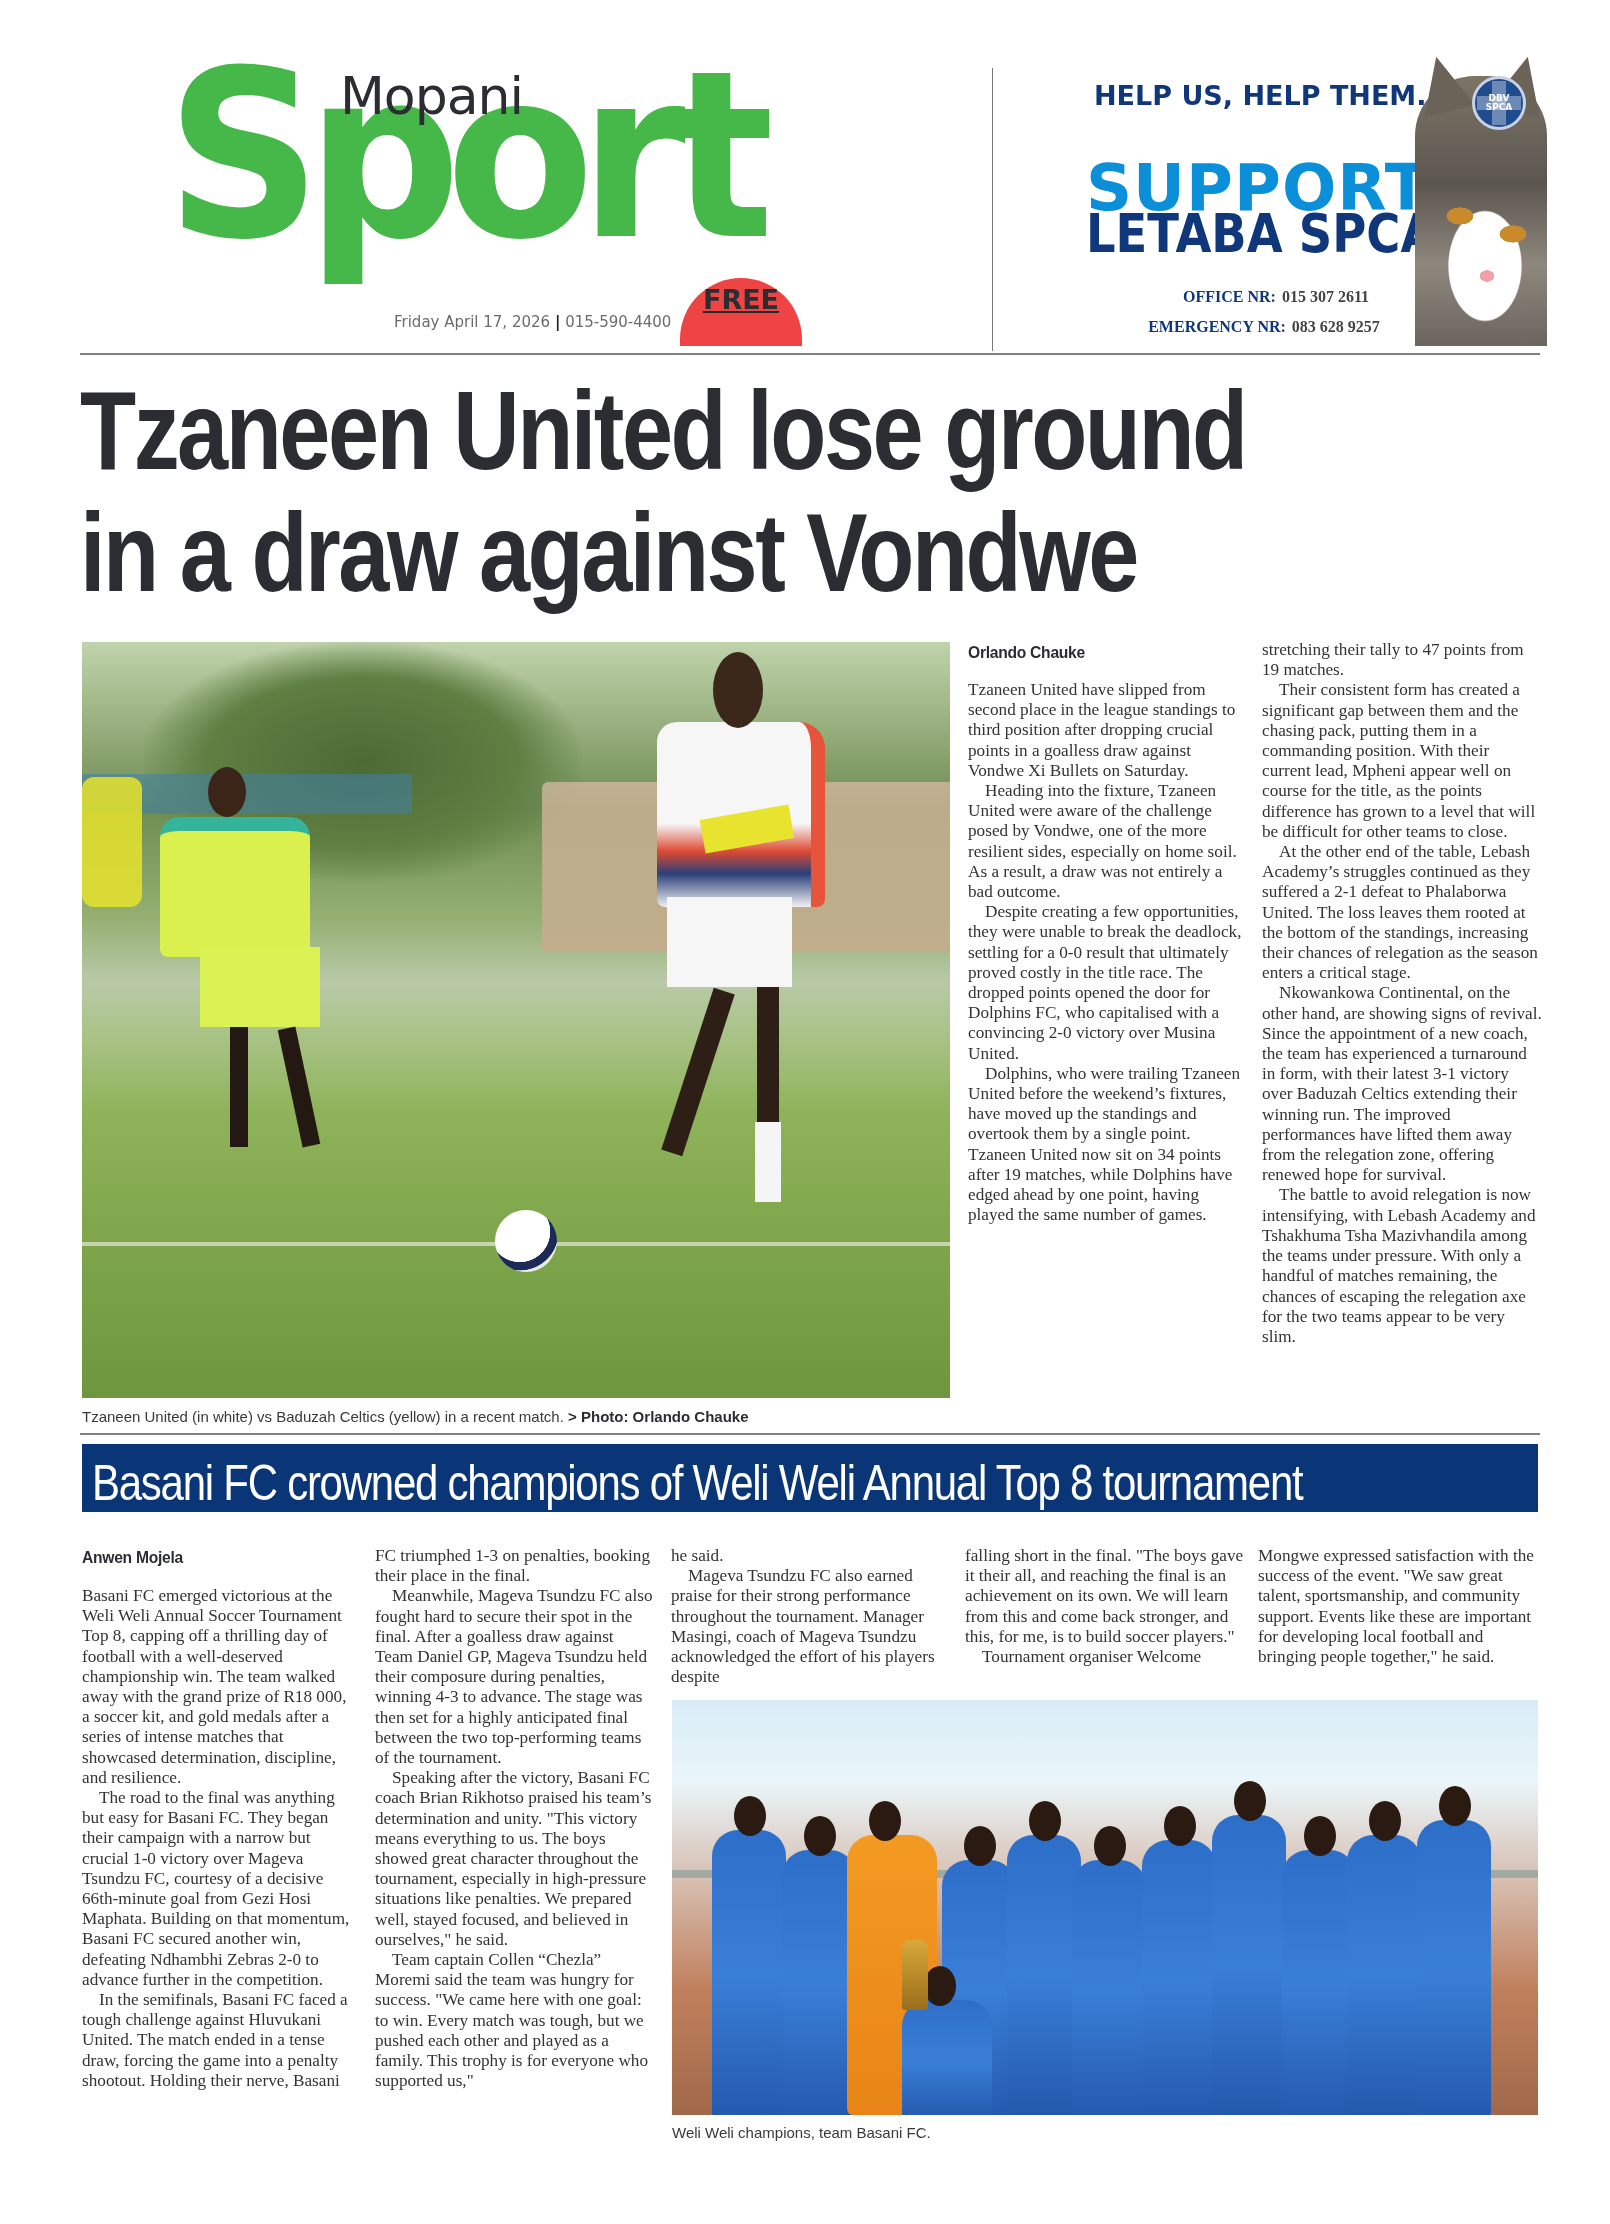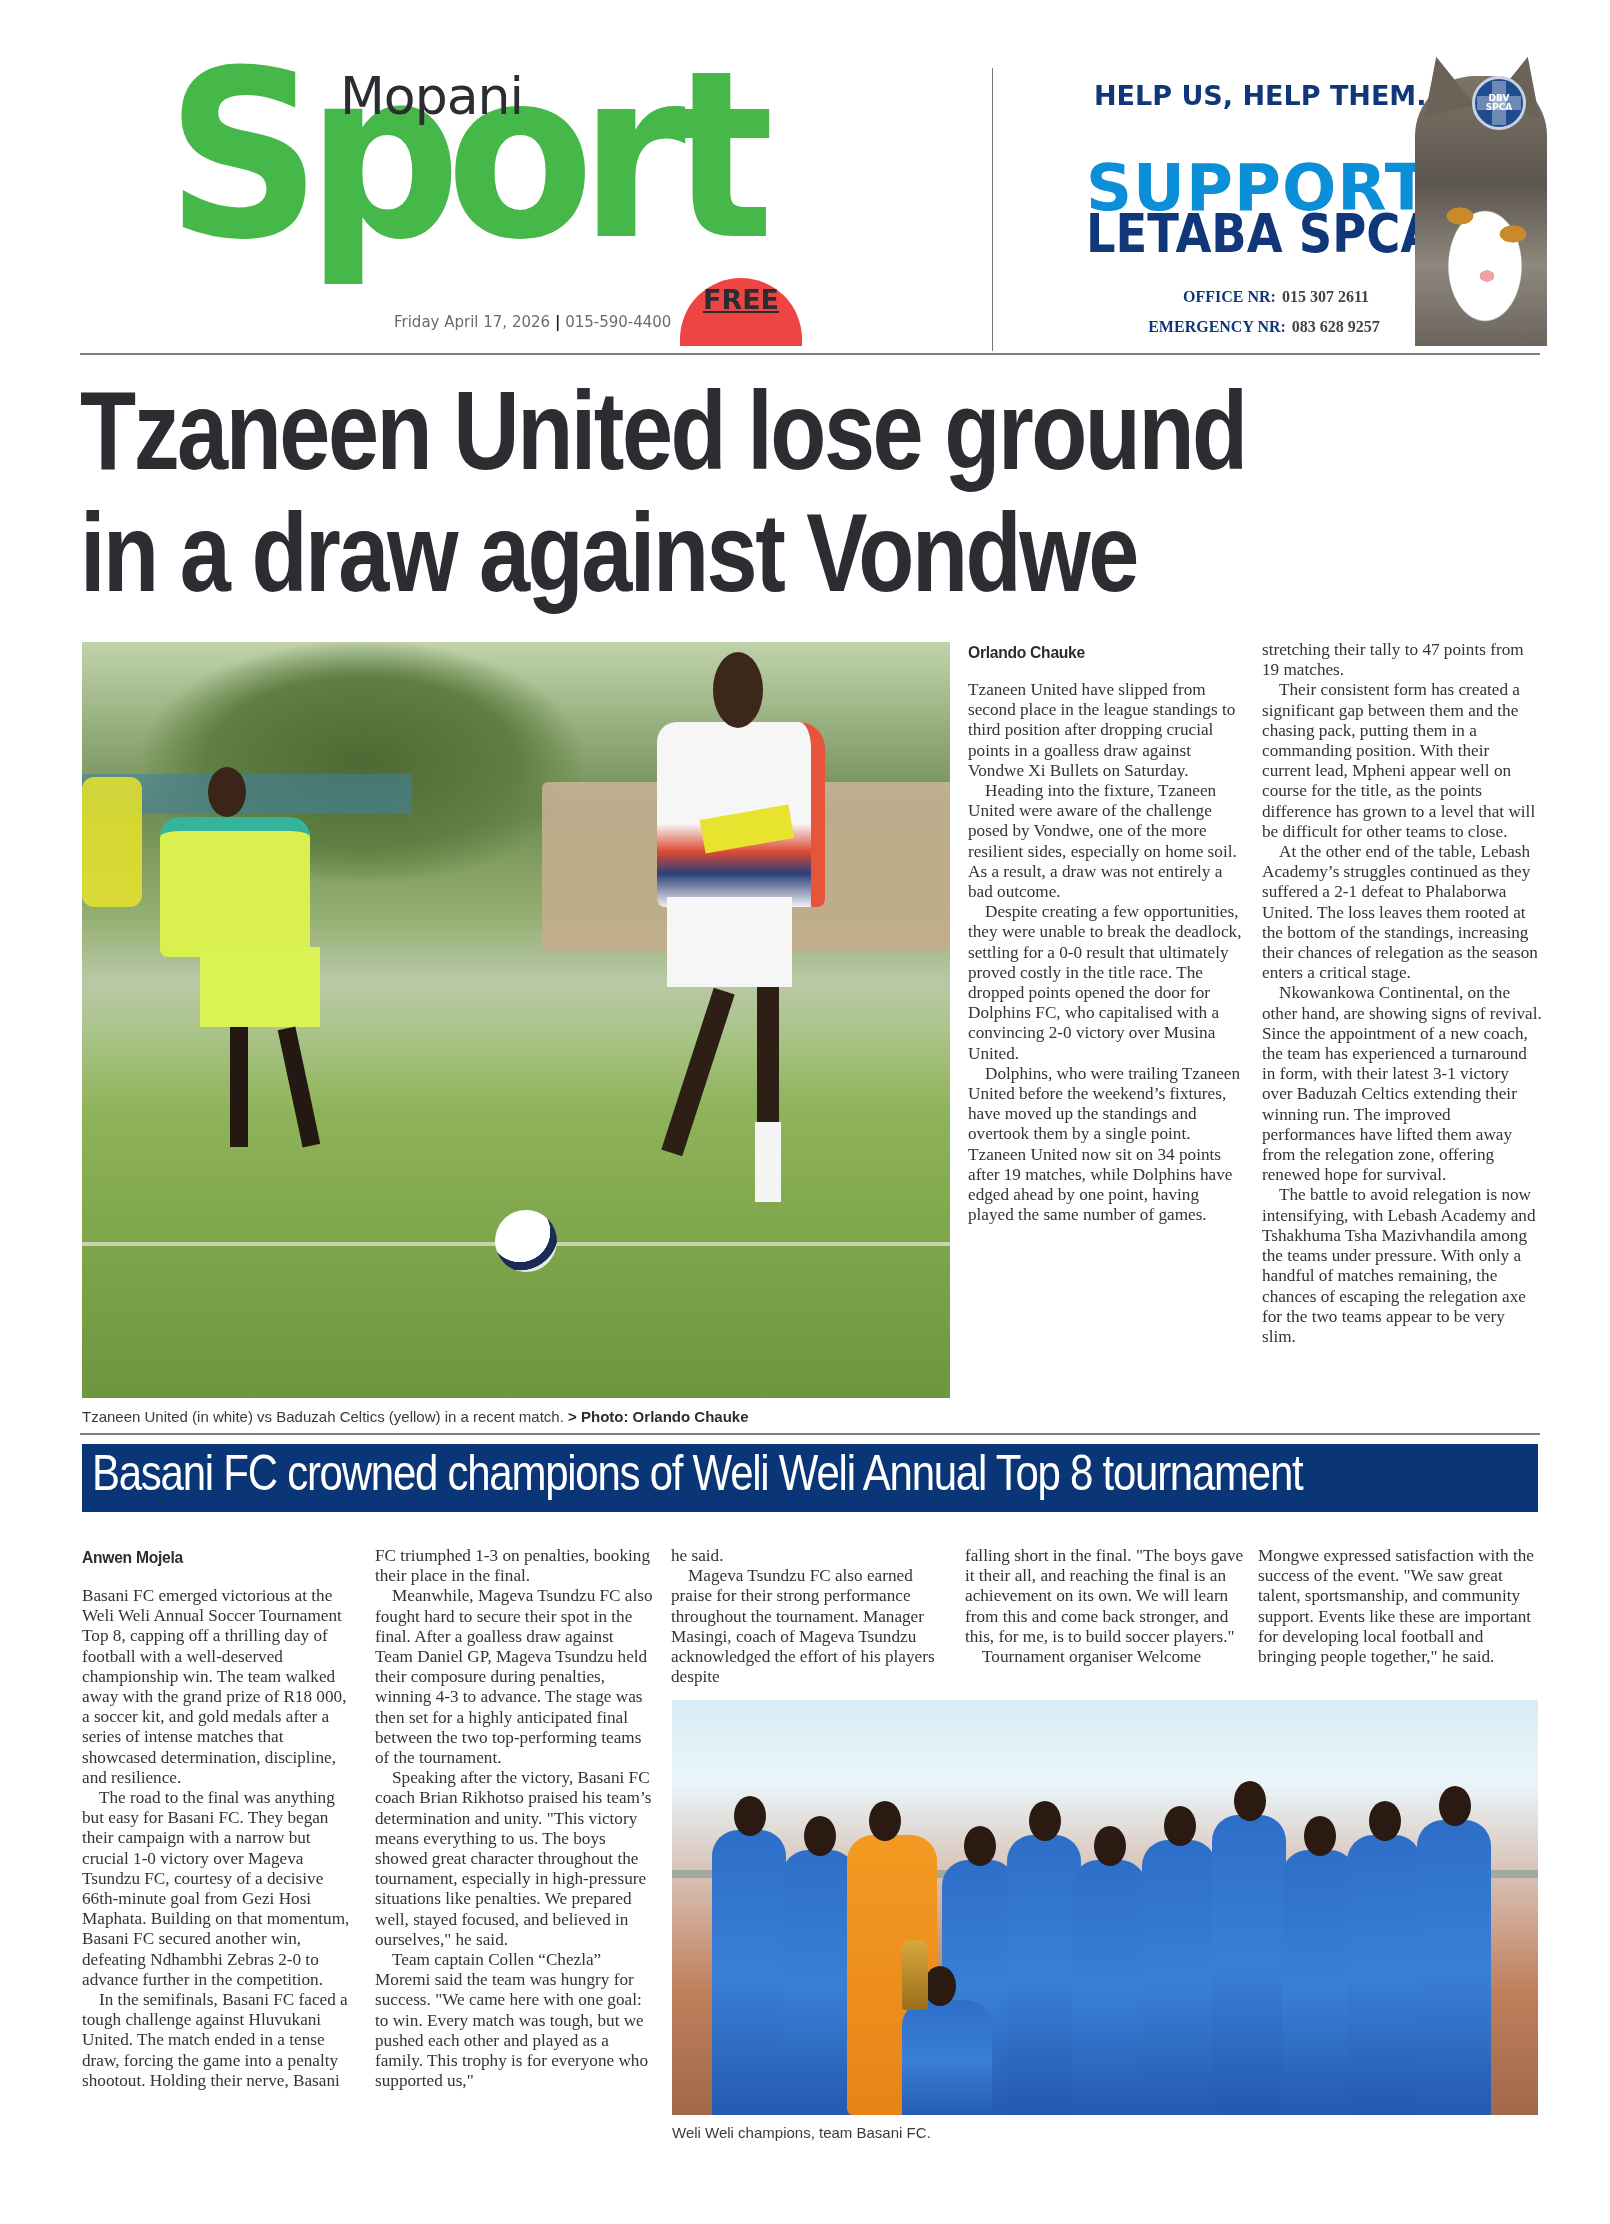--- a/index.html
+++ b/index.html
@@ -108,21 +108,21 @@
   .caption { position: absolute; font-family: "Liberation Sans", sans-serif; font-size: 15px; color: #3a3a3a; }
   .caption b { color: #2c2d32; text-align: center; }
 
   
   .byline { position: absolute; font-family: "Liberation Sans", sans-serif; font-weight: bold; font-size: 17px; color: #2c2d32; letter-spacing: -0.3px; transform: scaleX(0.92); transform-origin: left top; }
   .col { position: absolute; font-family: "Liberation Serif", serif; font-size: 17.2px; line-height: 20.2px; color: #333; }
   .col p { text-indent: 17px; }
   .col p.noindent { text-indent: 0; }
 
   
-  .banner { position: absolute; left: 82px; top: 1444px; width: 1456px; height: 68px; background: #0a3677; display: flex; align-items: flex-start; padding-left: 10px; overflow: hidden; }
+  .banner { position: absolute; left: 82px; top: 1444px; width: 1456px; height: 68px; background: #0a3677; display: flex; align-items: flex-end; padding-left: 10px; overflow: hidden; }
   .banner span { font-family: "Liberation Sans", sans-serif; font-size: 50px; color: #ffffff; letter-spacing: -1.5px; white-space: nowrap; transform: scaleX(0.84); transform-origin: left center; }
 
   .team-photo {
     position: absolute; left: 672px; top: 1700px; width: 866px; height: 415px; overflow: hidden;
     background: linear-gradient(180deg, #d8ecf5 0%, #eaf5fa 20%, #c07f5c 70%, #a0694a 100%);
   }
   .team-photo .fence { position: absolute; left: 0; top: 170px; width: 100%; height: 8px; background: #a0a9a2; }
   .team-photo .player { position: absolute; width: 74px; border-radius: 26px 26px 6px 6px; background: linear-gradient(180deg, #2d6ec9 0%, #3a7fd7 50%, #2459ad 100%); }
   .team-photo .player::before { content: ""; position: absolute; left: 22px; top: -34px; width: 32px; height: 40px; border-radius: 50%; background: #2a1a12; }
   .team-photo .keeper { background: linear-gradient(180deg, #f39a22, #e88417); }

